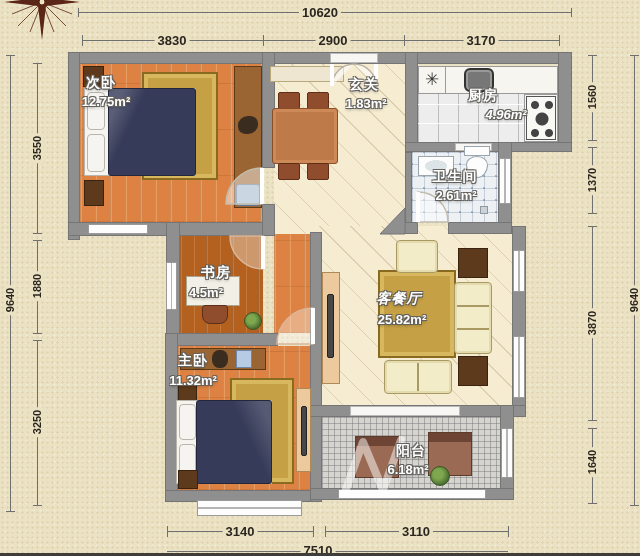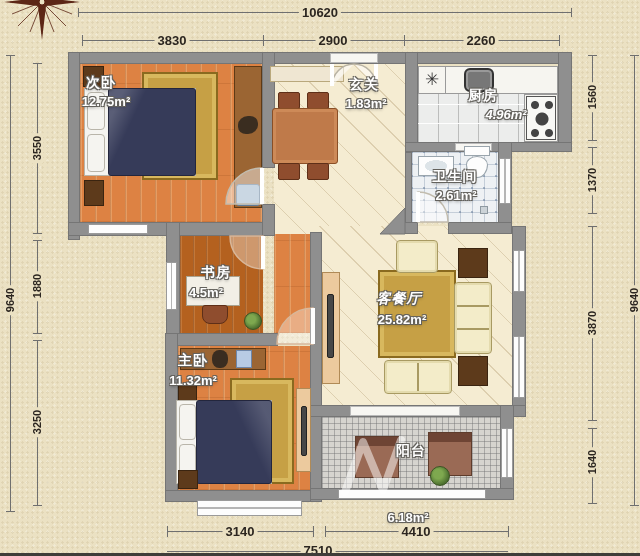--- a/index.html
+++ b/index.html
@@ -240,35 +240,35 @@
   <span class="rarea" style="left:506px;top:114px;font-style:italic;">4.96m²</span>
   <span class="rname" style="left:455px;top:177px;">卫生间</span>
   <span class="rarea" style="left:456px;top:195px;">2.61m²</span>
   <span class="rname" style="left:216px;top:273px;">书房</span>
   <span class="rarea" style="left:206px;top:292px;">4.5m²</span>
   <span class="rname" style="left:399px;top:299px;font-style:italic;">客餐厅</span>
   <span class="rarea" style="left:402px;top:319px;">25.82m²</span>
   <span class="rname" style="left:193px;top:361px;">主卧</span>
   <span class="rarea" style="left:193px;top:380px;">11.32m²</span>
   <span class="rname" style="left:411px;top:451px;">阳台</span>
-  <span class="rarea" style="left:408px;top:469px;margin-top:48px;">6.18m²</span>
+  <span class="rarea" style="left:408px;top:469px;">6.18m²</span>
 
   <div class="abs dline" style="left:78px;top:12px;width:494px;height:1px;"></div>
   <div class="abs dline" style="left:78px;top:8px;width:1px;height:9px;"></div>
   <div class="abs dline" style="left:571px;top:8px;width:1px;height:9px;"></div>
   <span class="dlab" style="left:320px;top:12px;">10620</span>
 
   <div class="abs dline" style="left:82px;top:40px;width:477px;height:1px;"></div>
   <div class="abs dline" style="left:82px;top:35px;width:1px;height:11px;"></div>
   <div class="abs dline" style="left:263px;top:35px;width:1px;height:11px;"></div>
   <div class="abs dline" style="left:404px;top:35px;width:1px;height:11px;"></div>
   <div class="abs dline" style="left:559px;top:35px;width:1px;height:11px;"></div>
   <span class="dlab" style="left:172px;top:40px;">3830</span>
   <span class="dlab" style="left:333px;top:40px;">2900</span>
-  <span class="dlab" style="left:481px;top:40px;">2260</span>
+  <span class="dlab" style="left:481px;top:40px;">3170</span>
 
   <div class="abs dline" style="left:10px;top:55px;width:1px;height:457px;"></div>
   <div class="abs dline" style="left:6px;top:55px;width:9px;height:1px;"></div>
   <div class="abs dline" style="left:6px;top:511px;width:9px;height:1px;"></div>
   <span class="dlabv" style="left:10px;top:300px;">9640</span>
 
   <div class="abs dline" style="left:37px;top:63px;width:1px;height:170px;"></div>
   <div class="abs dline" style="left:37px;top:240px;width:1px;height:93px;"></div>
   <div class="abs dline" style="left:37px;top:340px;width:1px;height:165px;"></div>
   <div class="abs dline" style="left:33px;top:63px;width:9px;height:1px;"></div>
@@ -303,19 +303,19 @@
   <div class="abs dline" style="left:630px;top:505px;width:9px;height:1px;"></div>
   <span class="dlabv" style="left:634px;top:300px;">9640</span>
 
   <div class="abs dline" style="left:167px;top:531px;width:146px;height:1px;"></div>
   <div class="abs dline" style="left:167px;top:526px;width:1px;height:11px;"></div>
   <div class="abs dline" style="left:313px;top:526px;width:1px;height:11px;"></div>
   <span class="dlab" style="left:240px;top:531px;">3140</span>
   <div class="abs dline" style="left:325px;top:531px;width:183px;height:1px;"></div>
   <div class="abs dline" style="left:325px;top:526px;width:1px;height:11px;"></div>
   <div class="abs dline" style="left:508px;top:526px;width:1px;height:11px;"></div>
-  <span class="dlab" style="left:416px;top:531px;">4410</span>
+  <span class="dlab" style="left:416px;top:531px;">3110</span>
   <div class="abs dline" style="left:167px;top:551px;width:341px;height:1px;"></div>
   <span class="dlab" style="left:318px;top:550px;">7510</span>
 
 
   <div class="abs" style="left:0;top:553px;width:640px;height:3px;background:#3f3d39;"></div>
 </div>
 
 </body></html>

